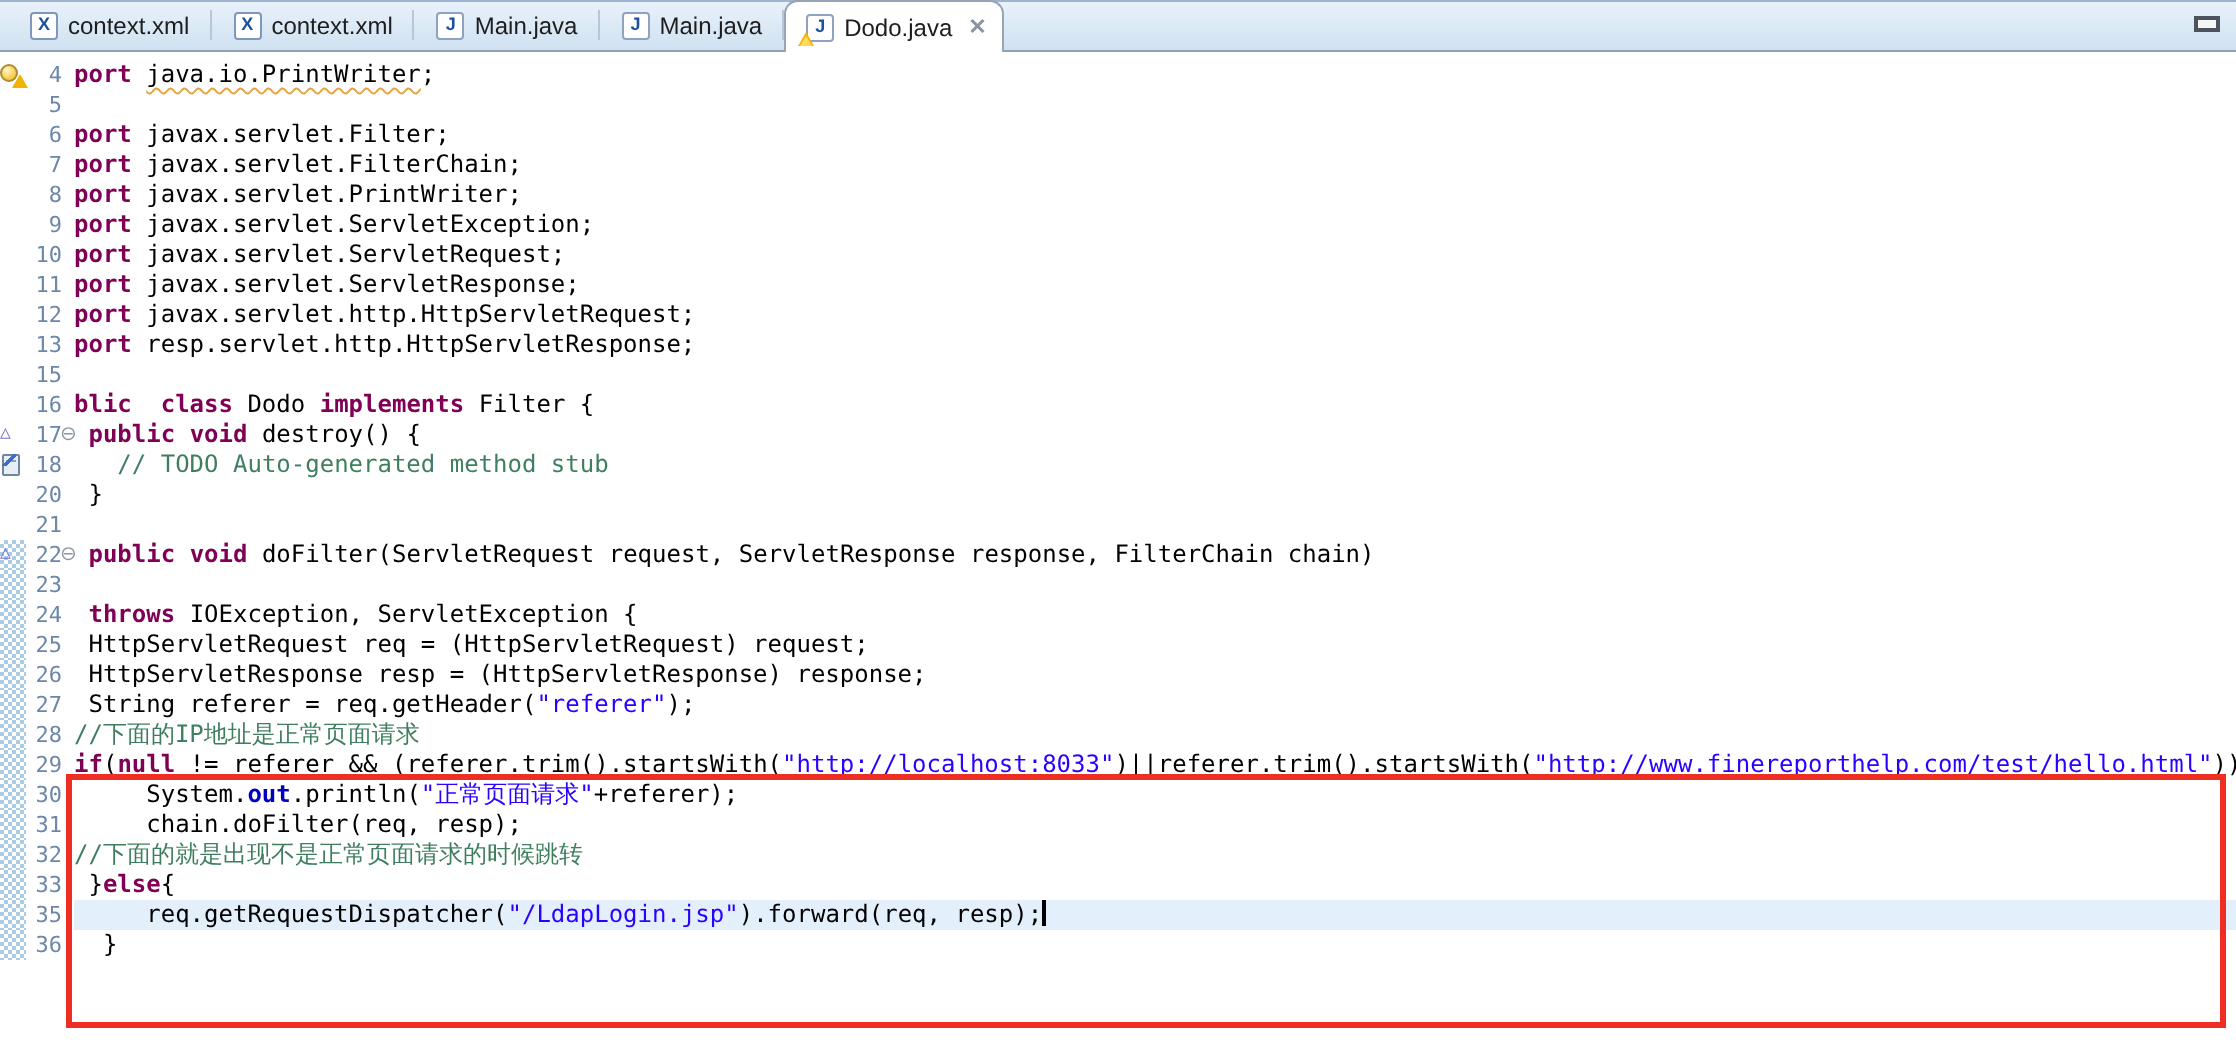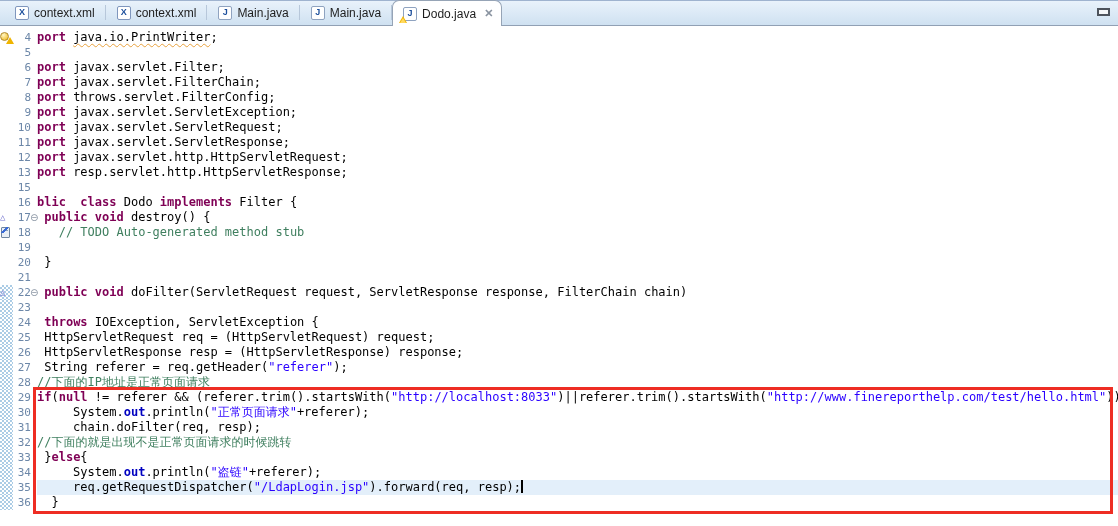--- a/index.html
+++ b/index.html
@@ -151,21 +151,21 @@
       <div class="row">
         <span class="ann"></span>
         <span class="num">7</span>
         <span class="fold"></span>
         <span class="codeln"><span class="k">port </span><span class="d">javax.servlet.FilterChain;</span></span>
       </div>
       <div class="row">
         <span class="ann"></span>
         <span class="num">8</span>
         <span class="fold"></span>
-        <span class="codeln"><span class="k">port </span><span class="d">throws.servlet.FilterConfig;</span></span>
+        <span class="codeln"><span class="k">port </span><span class="d">javax.servlet.PrintWriter;</span></span>
       </div>
       <div class="row">
         <span class="ann"></span>
         <span class="num">9</span>
         <span class="fold"></span>
         <span class="codeln"><span class="k">port </span><span class="d">javax.servlet.ServletException;</span></span>
       </div>
       <div class="row">
         <span class="ann"></span>
         <span class="num">10</span>
@@ -215,26 +215,20 @@
       <div class="row">
         <span class="ann">
           <span class="gi-task"></span>
         </span>
         <span class="num">18</span>
         <span class="fold"></span>
         <span class="codeln"><span class="c">   // </span><span class="ct">TODO</span><span class="c"> Auto-generated method stub</span></span>
       </div>
       <div class="row">
         <span class="ann"></span>
-        <span class="num">19</span>
-        <span class="fold"></span>
-        <span class="codeln"></span>
-      </div>
-      <div class="row">
-        <span class="ann"></span>
         <span class="num">20</span>
         <span class="fold"></span>
         <span class="codeln"><span class="d"> }</span></span>
       </div>
       <div class="row">
         <span class="ann"></span>
         <span class="num">21</span>
         <span class="fold"></span>
         <span class="codeln"></span>
       </div>
@@ -307,26 +301,20 @@
         <span class="num">32</span>
         <span class="fold"></span>
         <span class="codeln"><span class="c">//下面的就是出现不是正常页面请求的时候跳转</span></span>
       </div>
       <div class="row">
         <span class="ann hatch"></span>
         <span class="num">33</span>
         <span class="fold"></span>
         <span class="codeln"><span class="d"> }</span><span class="k">else</span><span class="d">{</span></span>
       </div>
-      <div class="row">
-        <span class="ann hatch"></span>
-        <span class="num">34</span>
-        <span class="fold"></span>
-        <span class="codeln"><span class="d">     System.</span><span class="f">out</span><span class="d">.println(</span><span class="str">"盗链"</span><span class="d">+referer);</span></span>
-      </div>
       <div class="row current">
         <span class="ann hatch"></span>
         <span class="num">35</span>
         <span class="fold"></span>
         <span class="codeln"><span class="d">     req.getRequestDispatcher(</span><span class="str">"/LdapLogin.jsp"</span><span class="d">).forward(req, resp);</span><span class="caret"></span></span>
       </div>
       <div class="row">
         <span class="ann hatch"></span>
         <span class="num">36</span>
         <span class="fold"></span>

